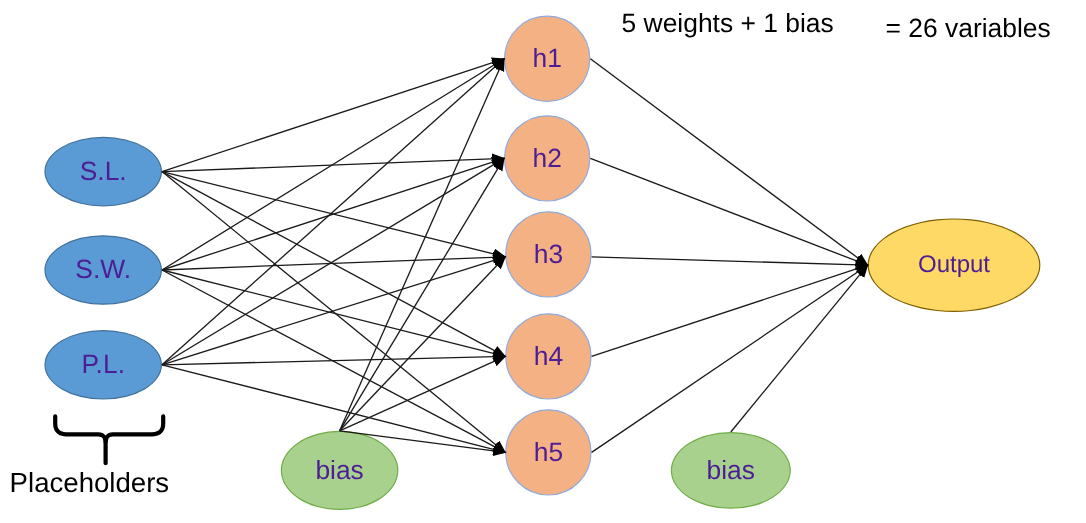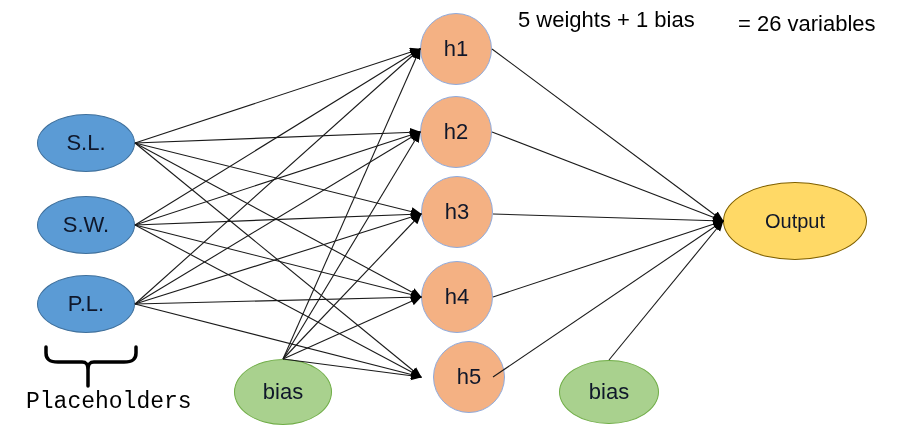--- a/index.html
+++ b/index.html
@@ -9,21 +9,21 @@
     background:#ffffff;
     font-family:"Liberation Sans", sans-serif;
     overflow:hidden;
   }
   .node{
     position:absolute;
     border-radius:50%;
     display:flex;align-items:center;justify-content:center;
     box-sizing:border-box;
     z-index:1;
-    color:#0f172a;
+    color:#4c1d95;
   }
   .node.input{background:var(--input-fill,#5B9BD5);border:1.5px solid var(--input-border,#41719C);}
   .node.hidden{background:var(--hidden-fill,#F4B183);border:1.5px solid var(--hidden-border,#8FAADC);}
   .node.bias{background:var(--bias-fill,#A9D18E);border:1.5px solid var(--bias-border,#70AD47);}
   .node.output{background:var(--output-fill,#FFD966);border:1.5px solid var(--output-border,#7F6000);}
   .node .lbl{font-size:22px;line-height:1;white-space:nowrap;}
   .node.output .lbl{font-size:20px;}
   .annot{
     position:absolute;
     font-size:22px;color:#000;
@@ -35,21 +35,21 @@
     z-index:3;pointer-events:none;
   }
 </style>
 </head>
 <body>
 
 <div id="stage">
 
   <div class="annot" style="left:518px;top:7px;">5 weights + 1 bias</div>
   <div class="annot" style="left:738px;top:11px;">= 26 variables</div>
-  <div class="annot" id="caption-placeholders" style="left:26px;top:389px;font-family:Liberation Mono, monospace;">Placeholders</div>
+  <div class="annot" id="caption-placeholders" style="left:8px;top:389px;">Placeholders</div>
 
   <div class="node input" style="left: 37px; top: 196px; width: 98px; height: 58px;">
     <span class="lbl">S.W.</span>
   </div>
   <div class="node input" style="left: 37px; top: 114px; width: 98px; height: 58px;">
     <span class="lbl">S.L.</span>
   </div>
   <div class="node input" style="left: 37px; top: 275px; width: 98px; height: 58px;">
     <span class="lbl">P.L.</span>
   </div>
@@ -59,21 +59,21 @@
   </div>
   <div class="node hidden" style="left: 420px; top: 96px; width: 72px; height: 72px;">
     <span class="lbl">h2</span>
   </div>
   <div class="node hidden" style="left: 421px; top: 176px; width: 72px; height: 72px; text-align: right;">
     <span class="lbl">h3</span>
   </div>
   <div class="node hidden" style="left: 421px; top: 261px; width: 72px; height: 72px;">
     <span class="lbl">h4</span>
   </div>
-  <div class="node hidden" style="left: 433px; top: 341px; width: 72px; height: 72px;">
+  <div class="node hidden" style="left: 421px; top: 341px; width: 72px; height: 72px;">
     <span class="lbl">h5</span>
   </div>
 
   <div class="node bias" style="left: 234px; top: 359px; width: 98px; height: 66px;">
     <span class="lbl">bias</span>
   </div>
   <div class="node bias" style="left: 559px; top: 360px; width: 100px; height: 64px;">
     <span class="lbl">bias</span>
   </div>
 

